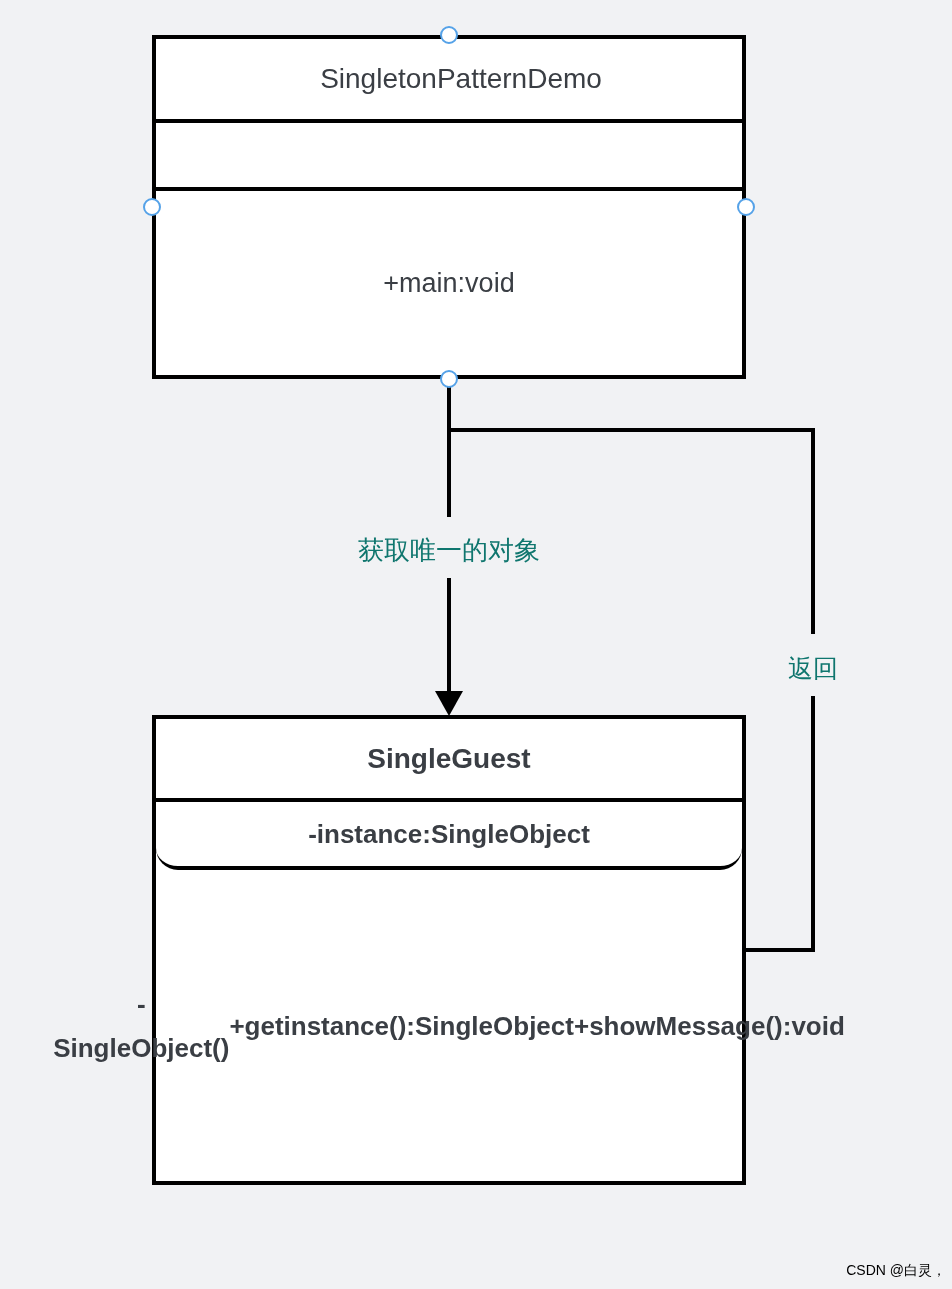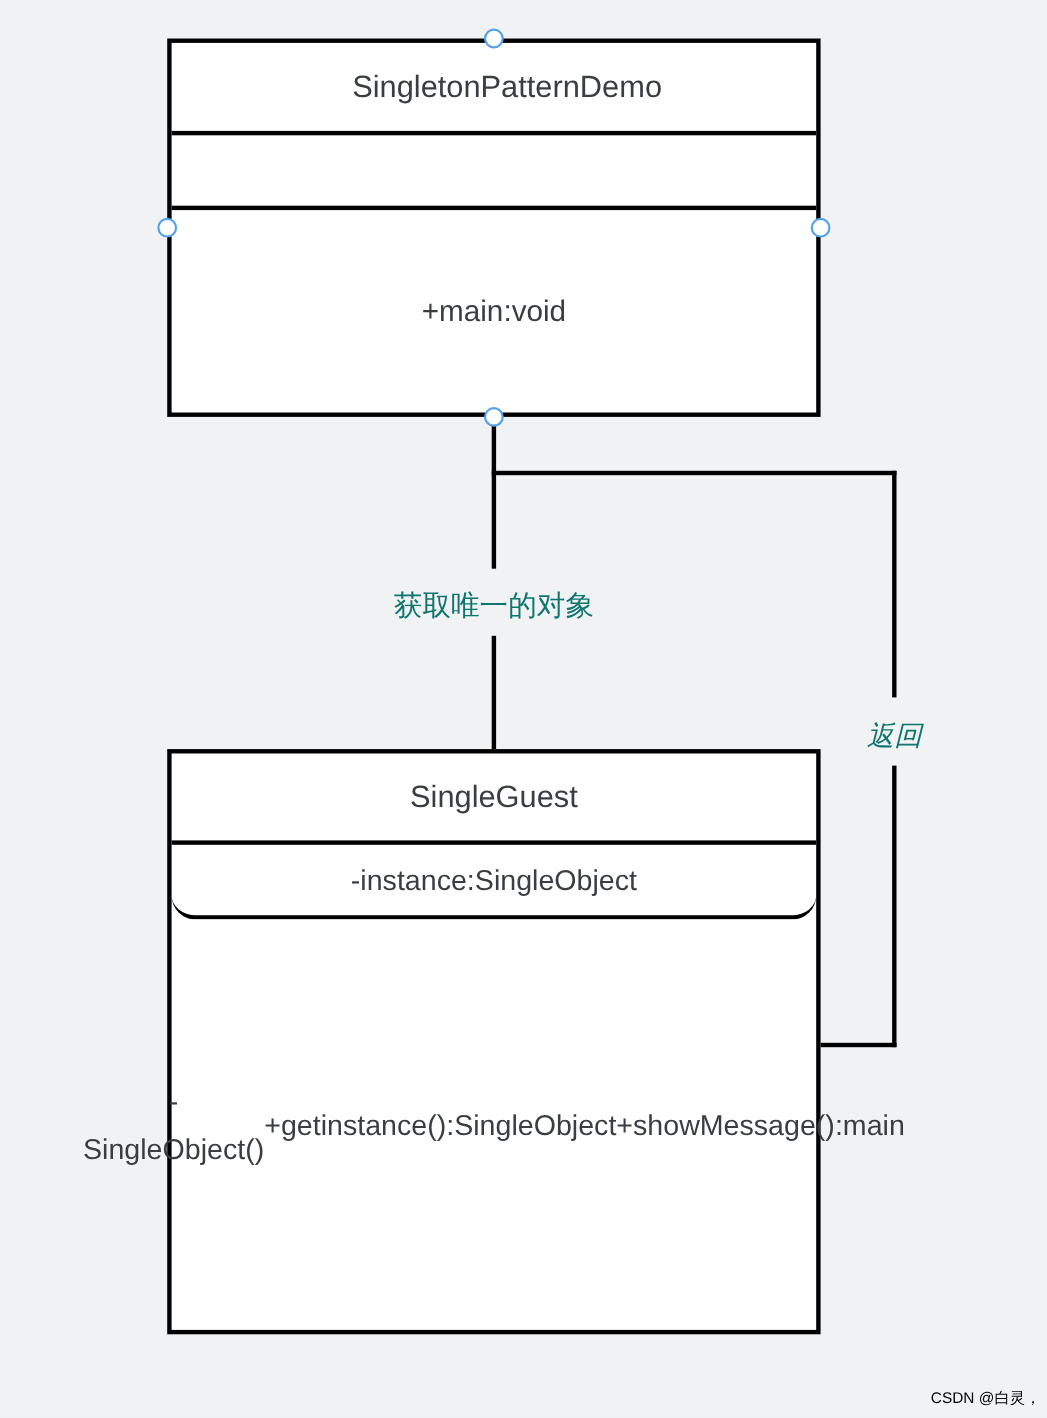--- a/index.html
+++ b/index.html
@@ -25,21 +25,21 @@
   .uml-class .sec{
     display:flex;align-items:center;justify-content:center;
     text-align:center;
     box-sizing:border-box;
   }
   .uml-class .sec.divided{border-bottom:4px solid #000000;}
   .class-a{left:152px;top:35px;width:594px;height:344px;}
   .class-a .sec.title{height:84px;font-size:28px;padding-left:24px;}
   .class-a .sec.attrs{height:68px;}
   .class-a .sec.methods{flex:1;font-size:27px;}
-  .class-b{left:152px;top:681px;width:594px;height:532px;}
+  .class-b{left:152px;top:715px;width:594px;height:470px;font-weight:bold;}
   .class-b .sec.title{height:83px;font-size:28px;}
   .class-b .sec.attrs{height:68px;font-size:26px;border-radius:22px;}
   .class-b .sec.methods{flex:1;font-size:26px;line-height:44px;flex-direction:row;}
   
   .handle{
     position:absolute;
     width:14px;height:14px;
     background:#ffffff;
     border:2px solid #55a2e8;
     border-radius:50%;
@@ -57,21 +57,21 @@
     border-top:25px solid #000000;
   }
   
   .conn-label{
     position:absolute;
     text-align:center;
     color:#0f766e;
     font-size:26px;
   }
   .label-get{left:152px;width:594px;top:533px;}
-  .label-return{left:761px;width:104px;top:652px;font-size:25px;font-style:italic;}
+  .label-return{left:761px;width:104px;top:652px;font-size:25px;}
   
   .watermark{
     position:absolute;
     right:6px;top:1262px;
     font-size:14px;
     color:#000000;
   }
 </style>
 </head>
 <body>
@@ -101,19 +101,19 @@
   <div class="conn-label label-return">返回</div>
   <div class="seg" style="left:811px;top:696px;width:4px;height:256px;"></div>
   <div class="seg" style="left:745px;top:948px;width:70px;height:4px;"></div>
 
   <div class="uml-class class-b">
     <div class="sec title divided">SingleGuest</div>
     <div class="sec attrs divided">-instance:SingleObject</div>
     <div class="sec methods">
       <div>-SingleObject()</div>
       <div>+getinstance():SingleObject</div>
-      <div>+showMessage():main</div>
+      <div>+showMessage():void</div>
     </div>
   </div>
 
   <div class="watermark">CSDN @白灵，</div>
 
 </div>
 
 </body></html>

